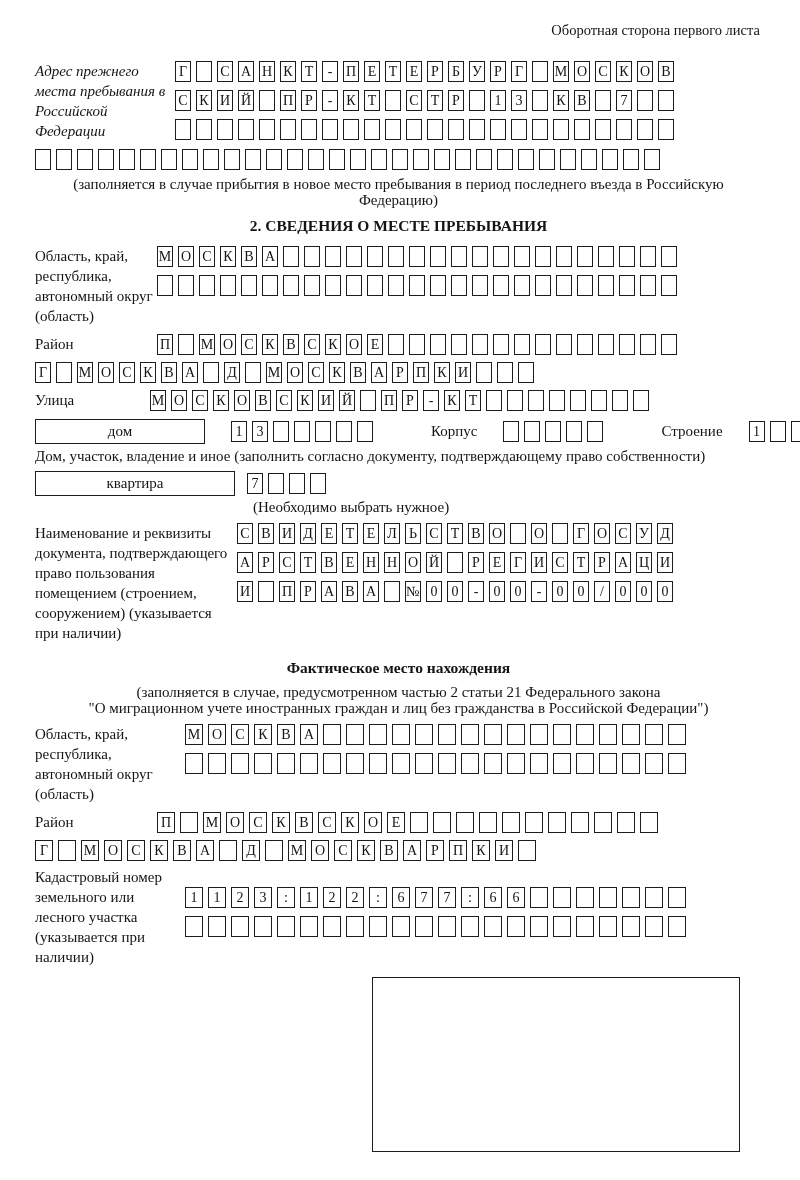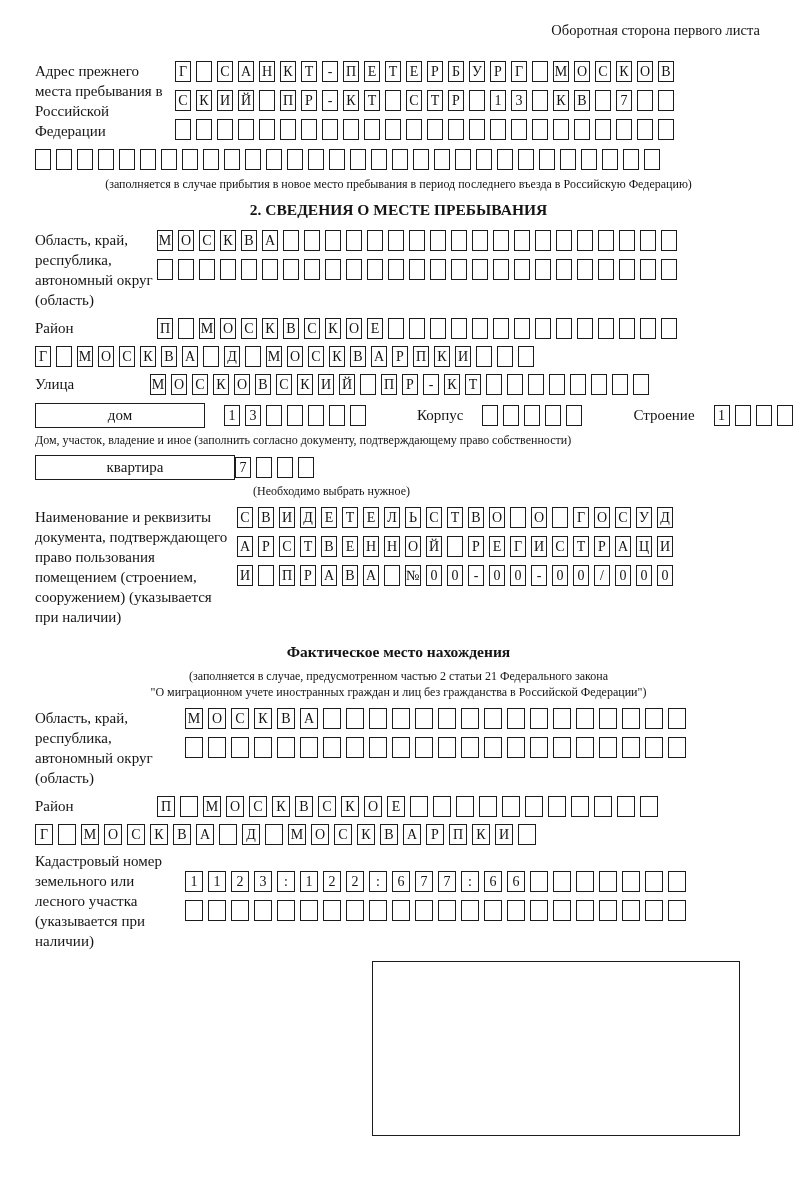--- a/index.html
+++ b/index.html
@@ -15,40 +15,40 @@
   .flexrow { display:flex; align-items:flex-start; }
   .cellcol { display:flex; flex-direction:column; gap:8px; }
   .cells { display:flex; gap:5px; }
   .cell {
     width:16px; height:21px; flex:0 0 auto;
     border:1.6px solid #1c1c1c; display:flex; align-items:center; justify-content:center;
     font-size:14px; font-family:"Liberation Serif", serif;
   }
   .wide .cell { width:18px; }
   .chk .cell { width:19px; height:22px; font-size:15px; }
-  .caption { font-size:12px; line-height:16px; }
+  .caption { font-size:15px; line-height:16px; }
   .caption.center { text-align:center; }
   .sec-title { text-align:center; font-weight:bold; font-size:15.5px; }
   .labelbox {
     border:1.6px solid #1c1c1c; height:25px; display:flex; align-items:center; justify-content:center;
     font-size:15px; flex:0 0 auto;
   }
   .inline-lbl { font-size:15px; line-height:25px; white-space:nowrap;margin-left:32px; }
 
   
-  .w-prev   { width:140px; flex:0 0 140px; }
+  .w-prev   { width:140px; flex:0 0 140px;font-style:italic; }
   .w-region { width:122px; flex:0 0 122px; }
   .w-city2  { width:145px; flex:0 0 145px; }
   .w-street { width:115px; flex:0 0 115px; }
   .w-doc    { width:202px; flex:0 0 202px;font-family:Liberation Serif, serif; }
   .w-fact   { width:150px; flex:0 0 150px; }
   .w-factd  { width:122px; flex:0 0 122px; }
 
-  .dom-row { display:flex; align-items:center; gap:19px; margin-top:8px;text-align:right; }
-  .kv-row  { display:flex; align-items:center; gap:0; margin-top:7px; }
+  .dom-row { display:flex; align-items:center; gap:26px; margin-top:8px;text-align:right; }
+  .kv-row  { display:flex; align-items:center; gap:12px; margin-top:7px; }
   .stay-row { display:flex; align-items:center; gap:10px; margin-top:9px; font-size:15px; }
   .stay-row .cells { margin:0 4px; }
   .confirm-wrap { width:412px; margin-left:auto; margin-top:10px; }
   .confirm-box { width:368px; height:175px; border:1.7px solid #1c1c1c; margin:0 auto; }
 </style>
 </head>
 <body>
 
 <div class="page">
 

